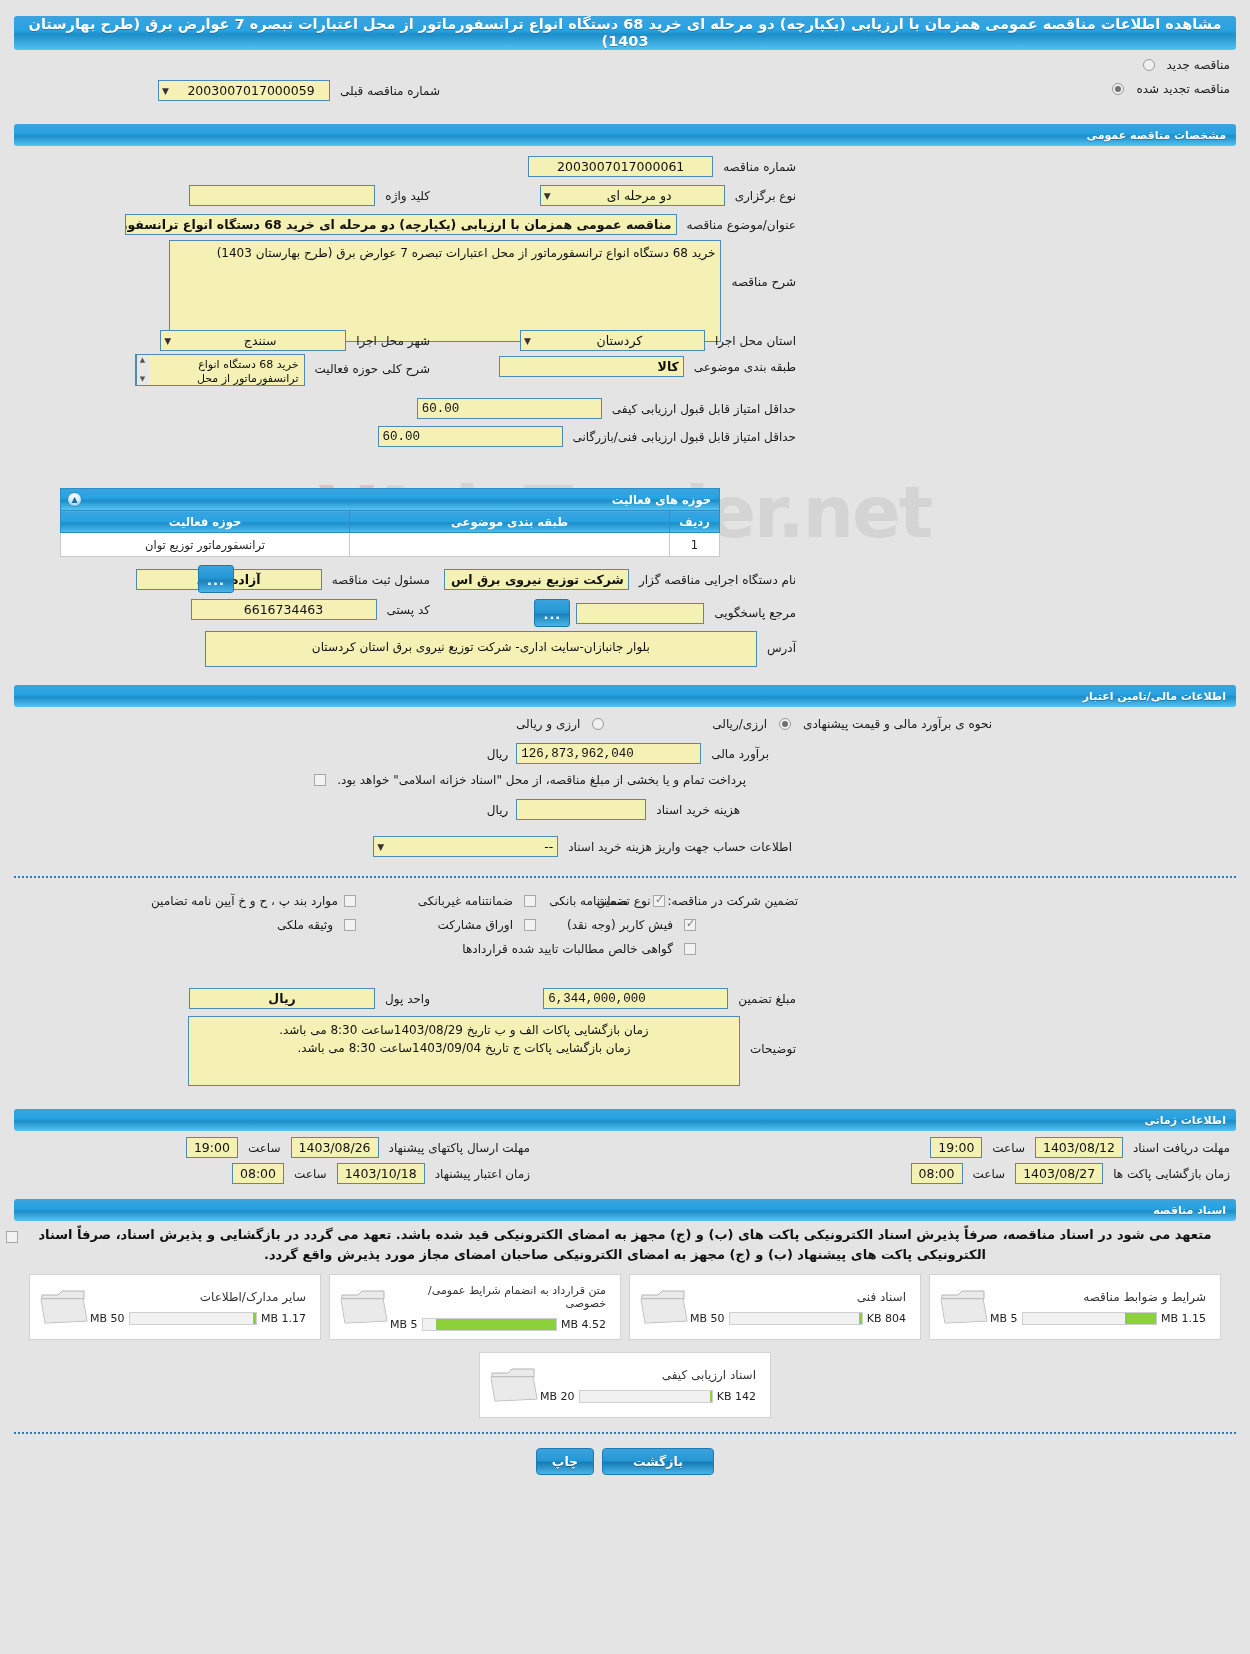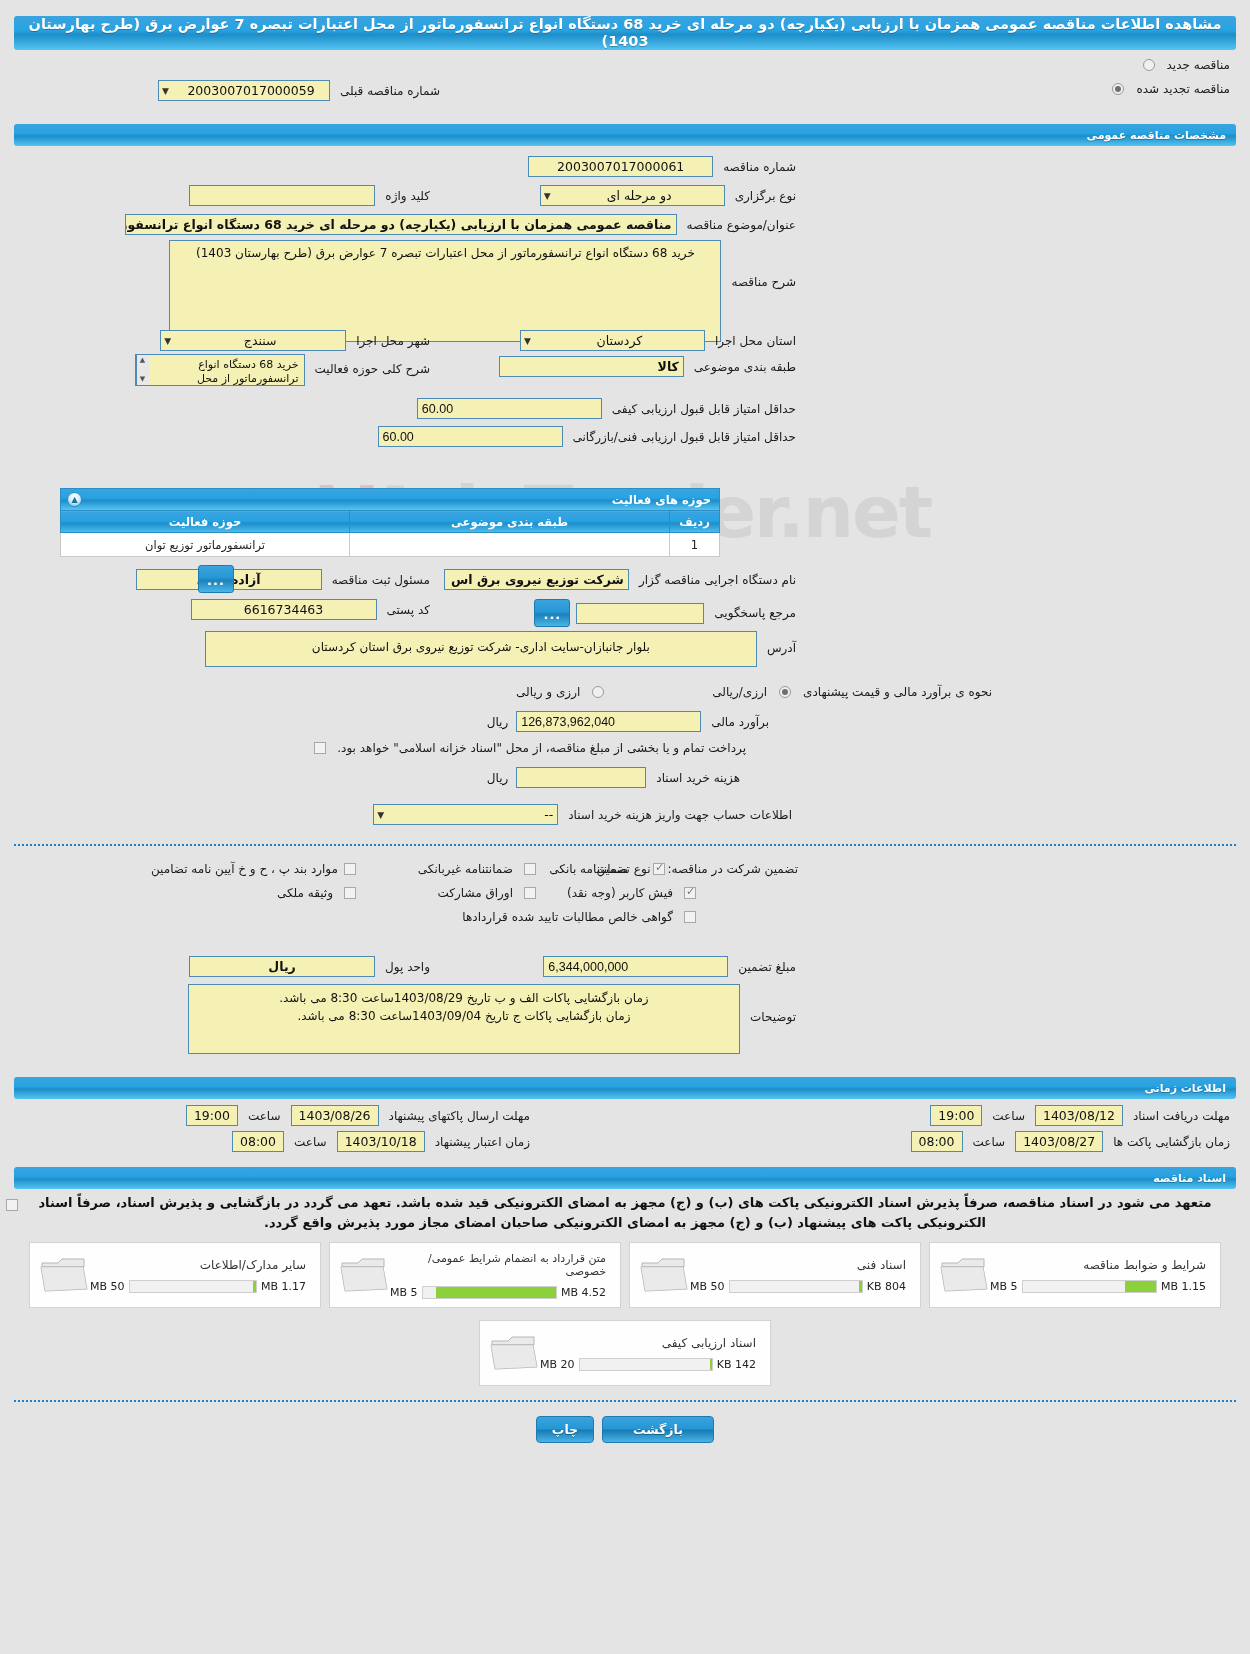--- a/index.html
+++ b/index.html
@@ -43,21 +43,21 @@
     height: 21px;
     font-size: 12.5px;
     color: #111;
     display: flex;
     align-items: center;
     padding: 0 4px;
     justify-content: flex-start;
     overflow: hidden;
     white-space: nowrap;
   }
-  .fld.num { justify-content: flex-end; font-family: Liberation Sans, sans-serif; }
+  .fld.num { justify-content: flex-end; font-family: Liberation Mono, monospace; }
   .fld.center { justify-content: center; }
   .fld.bold { font-weight: bold; }
   .sel { position: relative; padding-left: 18px; justify-content: center; }
   .sel .caret {
     position: absolute; left: 3px; top: 50%; transform: translateY(-50%);
     font-size: 9px; color: #333;
   }
   .unit { font-size: 12px; color: #111; padding: 0 4px; }
 
   .ta {
@@ -242,21 +242,21 @@
       <span class="fld" style="width:186px;"></span>
     </div>
 
     <div style="position:absolute;right:434px;top:64px;display:flex;align-items:center;gap:4px;">
       <span class="lbl">عنوان/موضوع مناقصه</span>
       <span class="fld bold" style="width:552px;direction:rtl;">مناقصه عمومی همزمان با ارزیابی (یکپارچه) دو مرحله ای خرید 68 دستگاه انواع ترانسفورماتور از محل</span>
     </div>
 
     <div style="position:absolute;right:434px;top:90px;display:flex;align-items:flex-start;gap:4px;">
       <span class="lbl" style="margin-top:35px;">شرح مناقصه</span>
-      <span class="ta" style="width:552px;height:102px;text-align:center;">خرید 68 دستگاه انواع ترانسفورماتور از محل اعتبارات تبصره 7 عوارض برق (طرح بهارستان 1403)</span>
+      <span class="ta" style="width:552px;height:102px;">خرید 68 دستگاه انواع ترانسفورماتور از محل اعتبارات تبصره 7 عوارض برق (طرح بهارستان 1403)</span>
     </div>
 
     <div style="position:absolute;right:434px;top:180px;display:flex;align-items:center;gap:4px;">
       <span class="lbl">استان محل اجرا</span>
       <span class="fld sel" style="width:185px;">
         <span class="caret">▼</span>
         <span>کردستان</span>
       </span>
     </div>
 
@@ -348,20 +348,23 @@
       <span class="lbl">کد پستی</span>
       <span class="fld center" style="width:186px;">6616734463</span>
     </div>
 
     <div style="position:absolute;right:434px;top:68px;display:flex;align-items:flex-start;gap:4px;">
       <span class="lbl" style="margin-top:10px;">آدرس</span>
       <span class="ta" style="width:552px;height:36px;text-align:center;padding-top:6px;">بلوار جانبازان-سایت اداری- شرکت توزیع نیروی برق استان کردستان</span>
     </div>
   </div>
 
+  <div class="bar">
+    <span>اطلاعات مالی/تامین اعتبار</span>
+  </div>
 
   <div style="position:relative;height:125px;margin:0 14px;">
 
     <div style="position:absolute;right:238px;top:6px;display:flex;align-items:center;gap:6px;">
       <span class="lbl">نحوه ی برآورد مالی و قیمت پیشنهادی</span>
       <span class="radio on"></span>
       <span class="lbl">ارزی/ریالی</span>
       <span style="width:90px;"></span>
       <span class="radio"></span>
       <span class="lbl">ارزی و ریالی</span>

